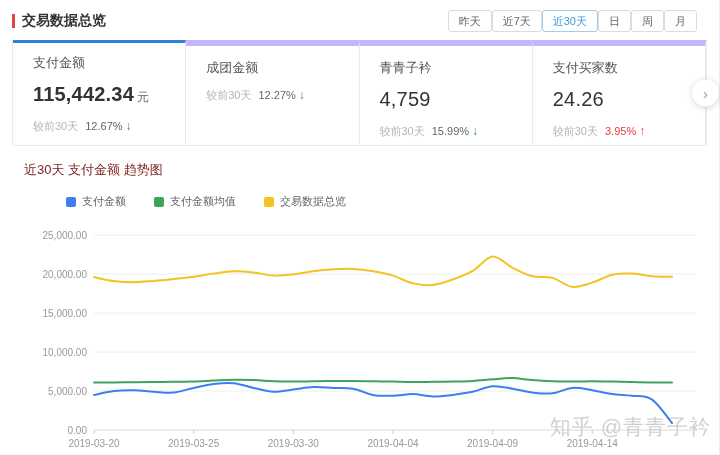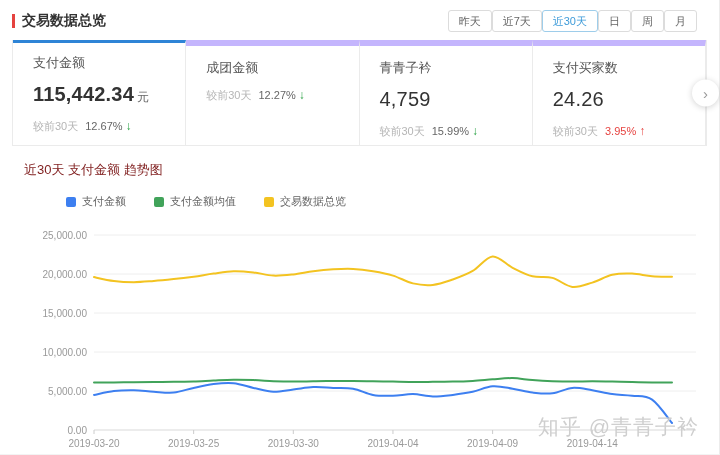--- a/index.html
+++ b/index.html
@@ -51,21 +51,21 @@
   }
 
   
   .chart-section{margin-top:15px;padding-left:24px;position:relative;}
   .chart-title{font-size:13px;color:#7f1d1d;}
   .legend{display:flex;gap:28px;margin:15px 0 0 42px;}
   .legend-item{display:flex;align-items:center;font-size:11px;color:#666;cursor:pointer;}
   .swatch{width:10px;height:10px;border-radius:2px;margin-right:6px;}
   .chart-svg-wrap{margin-top:4px;margin-left:-18px;}
   .watermark{
-    position:absolute;right:20px;bottom:13px;font-size:21px;color:#cfcfcf;
+    position:absolute;right:8px;bottom:13px;font-size:21px;color:#cfcfcf;
     letter-spacing:1px;pointer-events:none;z-index:2;white-space:nowrap;
   }
 </style>
 </head>
 <body>
 
 <div class="page">
 
   <div class="header">
     <span class="accent-bar"></span>

